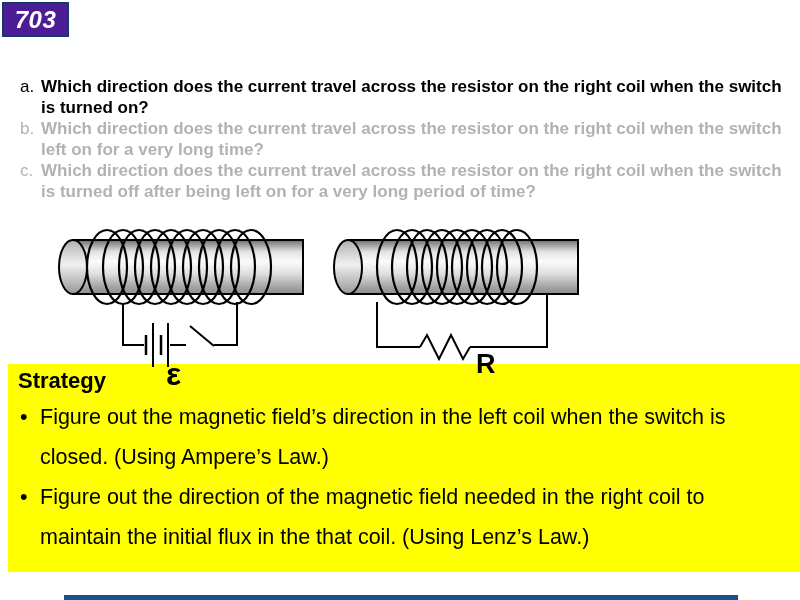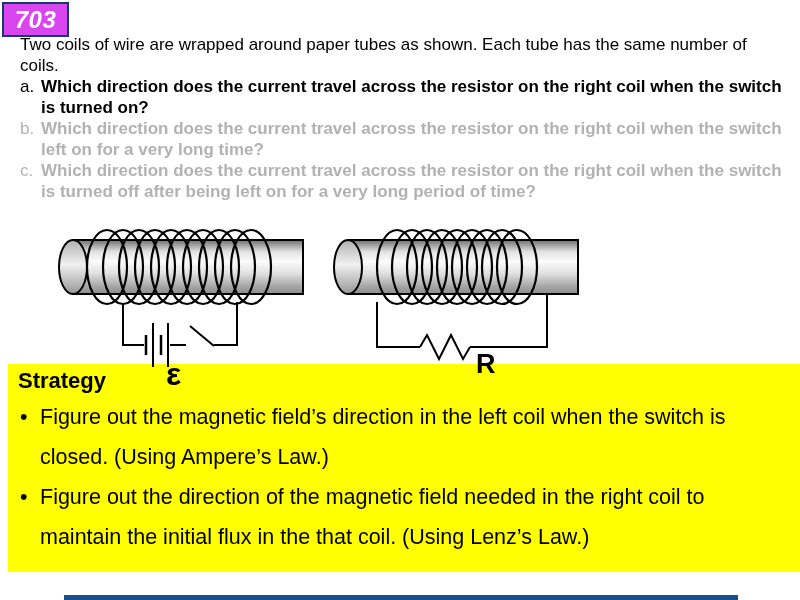--- a/index.html
+++ b/index.html
@@ -3,21 +3,21 @@
 <meta charset="utf-8">
 <style>
   html,body{margin:0;padding:0;background:#fff;}
   #slide{
     position:relative;width:800px;height:600px;background:#ffffff;overflow:hidden;
     font-family:"Liberation Sans","DejaVu Sans",sans-serif;color:#000;
   }
   
   .badge{
     position:absolute;left:2px;top:2px;width:63px;height:31px;
-    background:#d946ef;border:2px solid #123a6b;
+    background:#4c1d95;border:2px solid #123a6b;
     display:flex;align-items:center;justify-content:center;
   }
   .badge span{
     color:#fff;font-weight:bold;font-style:italic;font-size:24px;letter-spacing:0.5px;
   }
   
   .intro{
     position:absolute;left:20px;top:34px;right:10px;
     font-size:17px;line-height:21px;
   }
@@ -56,21 +56,20 @@
 </style>
 </head>
 <body>
 
 <div id="slide">
 
   <div class="badge">
     <span>703</span>
   </div>
 
-  <div class="intro">Two coils of wire are wrapped around paper tubes as shown. Each tube has the same number of coils.</div>
 
   <div class="q q-a">
     <span class="lbl">a.</span>
     <span class="txt">Which direction does the current travel across the resistor on the right coil when the switch is turned on?</span>
   </div>
   <div class="q q-b dimmed">
     <span class="lbl">b.</span>
     <span class="txt">Which direction does the current travel across the resistor on the right coil when the switch left on for a very long time?</span>
   </div>
   <div class="q q-c dimmed">

